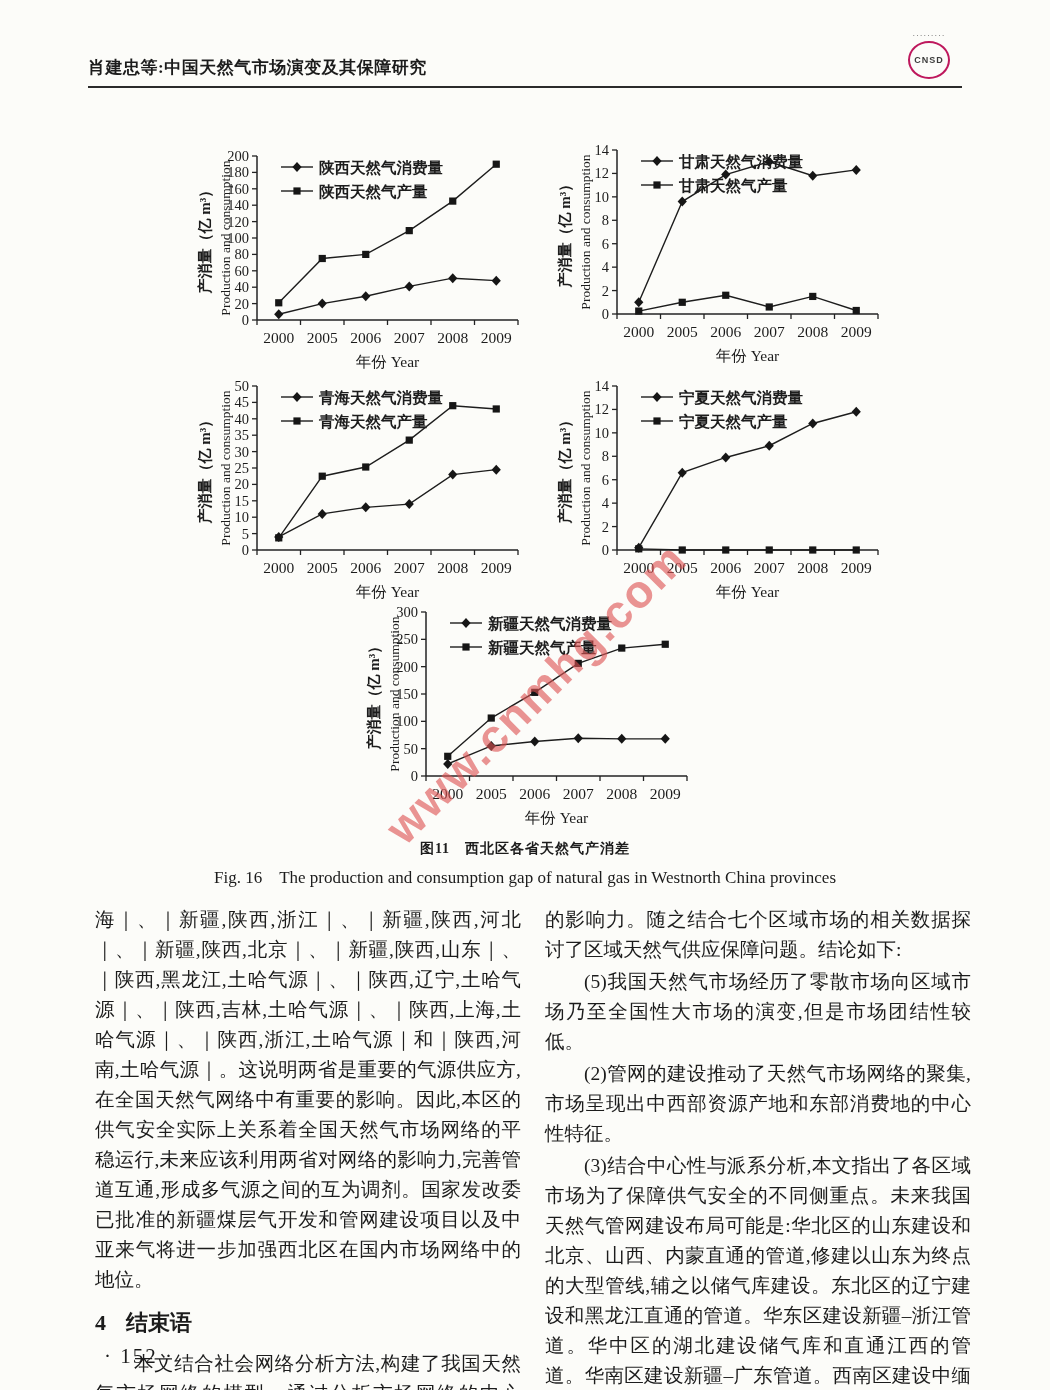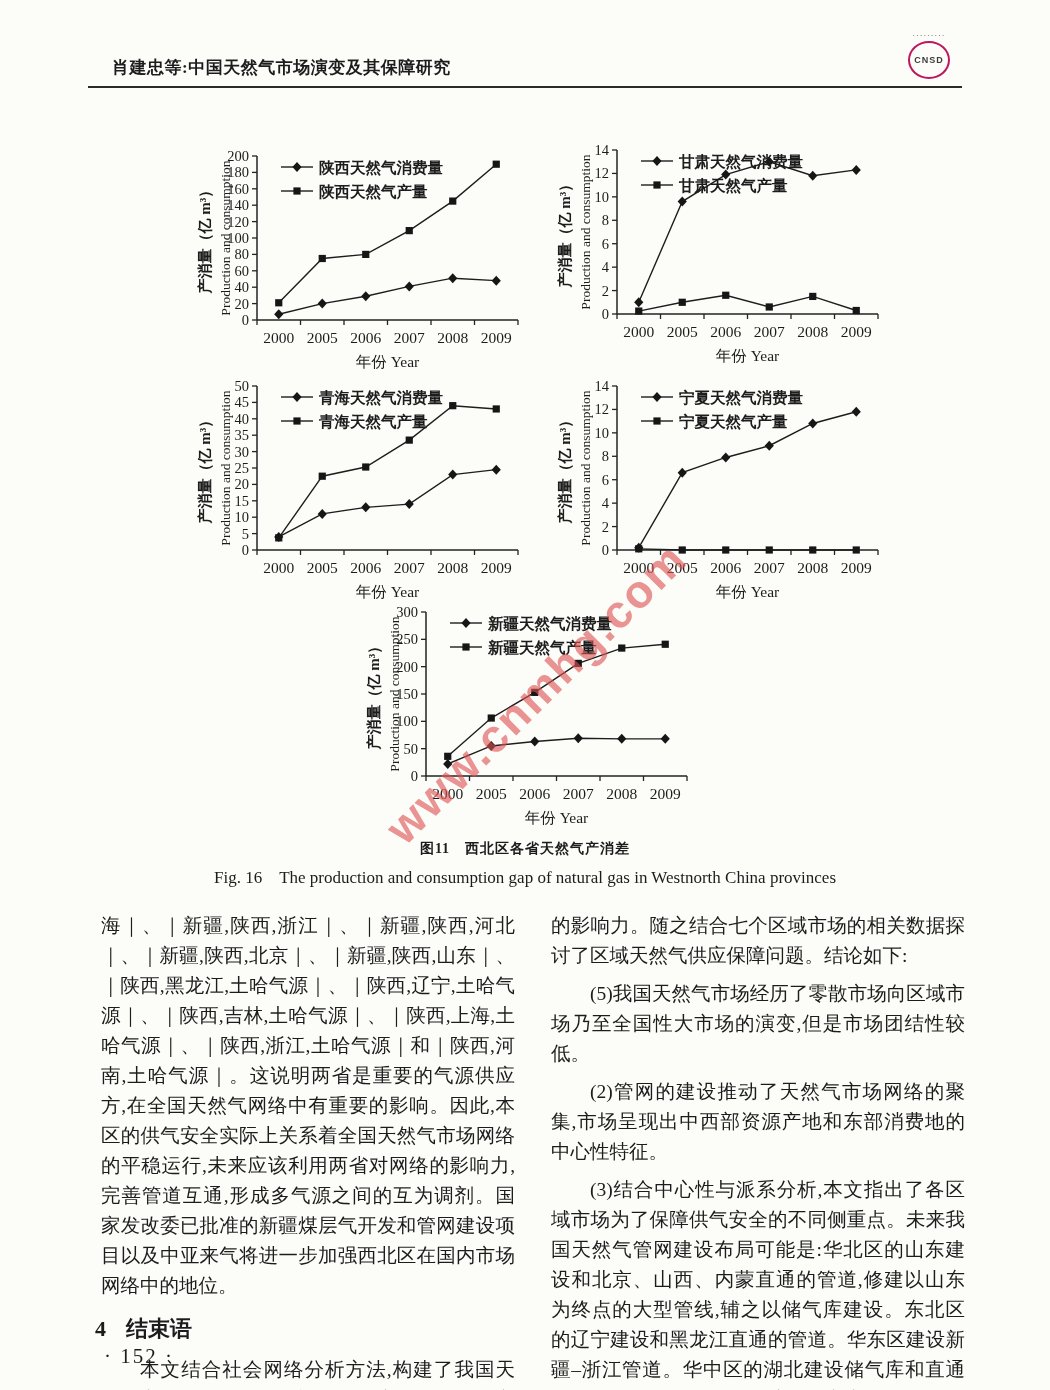--- a/index.html
+++ b/index.html
@@ -5,21 +5,21 @@
   * { box-sizing: border-box; }
   html,body { margin:0; padding:0; background:#e8e8e6; }
   .page {
     position:relative; width:1050px; height:1390px; margin:0 auto;
     background:#fcfcf9; overflow:hidden; color:#1c1c1c;
     font-family:"Liberation Serif","DejaVu Serif",serif;
   }
   
   .header-title {
     position:absolute; left:88px; top:56px;
-    font-size:17px; font-weight:bold; letter-spacing:.5px;margin-left:24px;
+    font-size:17px; font-weight:bold; letter-spacing:.5px;
   }
   .header-rule {
     position:absolute; left:88px; top:86px; width:874px; height:2px;
     background:#2b2b2b;
   }
   .logo { position:absolute; left:900px; top:32px; width:58px; height:56px; text-align:center; }
   .logo-dots { font-size:8px; letter-spacing:1px; color:#4a4a4a; line-height:8px; }
   .logo-circle {
     width:42px; height:38px; margin:1px auto 0; border:2px solid #be185d;
     border-radius:50%; display:flex; align-items:center; justify-content:center;
@@ -52,21 +52,21 @@
     position:absolute; left:88px; top:866px; width:874px; text-align:center;
     font-size:17px;
   }
   
   .col {
     position:absolute; top:903px; width:430px;
     font-size:19.5px; line-height:30px; text-align:justify;
   }
   .col-left  { left:93px; }
   .col-right { left:543px; }
-  .col p { margin:8px; }
+  .col p { margin:2px; }
   .col p.indent { text-indent:2em; }
   .section-heading { margin:13px 0 11px 2px; font-size:22px; font-weight:bold; }
   .section-heading .num { margin-right:20px; }
   .page-number {
     position:absolute; left:104px; top:1344px; font-size:21px; letter-spacing:2px;
   }
 </style>
 </head>
 <body>
 

